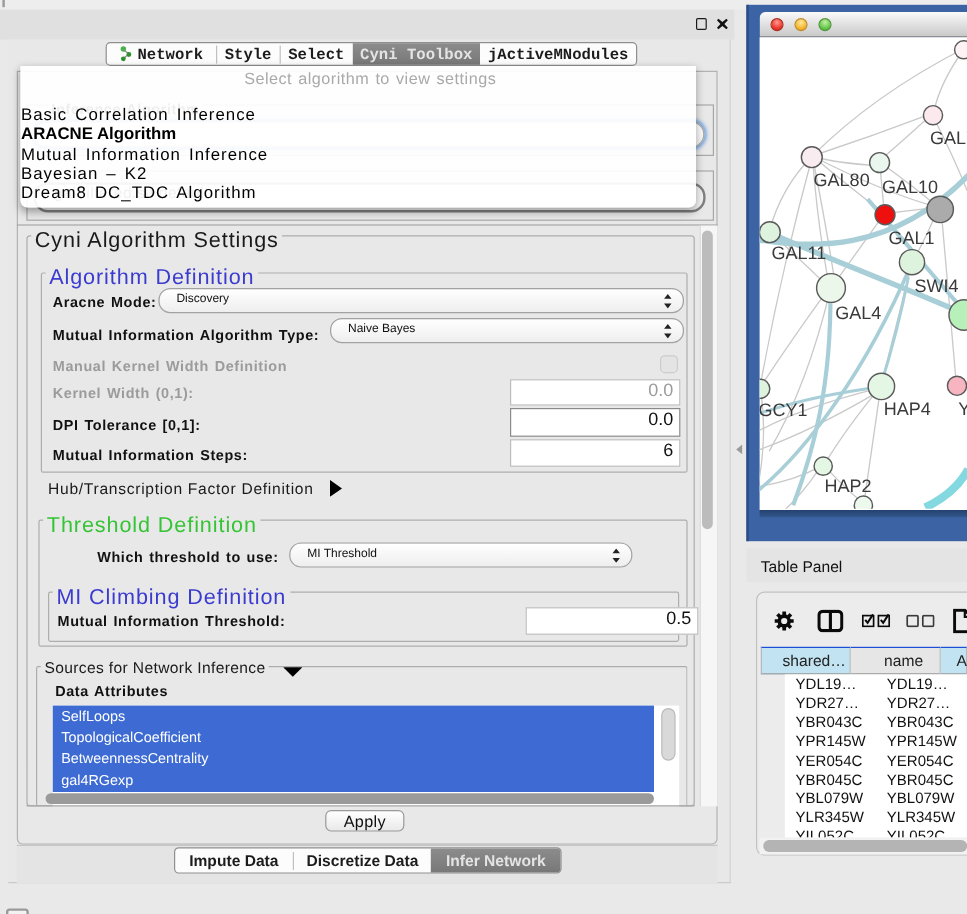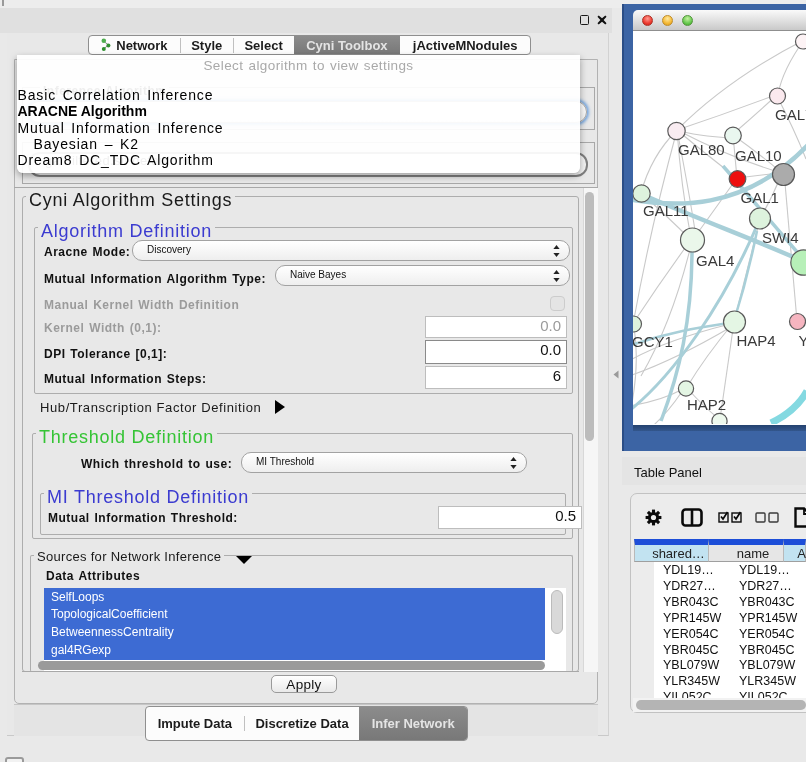--- a/index.html
+++ b/index.html
@@ -6,21 +6,21 @@
 html,body { width:806px; height:762px; overflow:hidden; background:#e9e9e9;
   font-family:"Liberation Sans", sans-serif; }
 .abs { position:absolute; }
 #stage { position:relative; width:806px; height:762px; }
 
 #cp-titlebar { left:0; top:8px; width:612px; height:25px; background:#e0e0e0; }
 #cp-title { left:10px; top:12px; font-size:13px; color:#111;margin-top:32px; }
 #cp-body { left:7px; top:33px; width:602px; height:703px; background:#e8e8e8; border-right:1px solid #d2d2d2; border-bottom:1px solid #c9c9c9; }
 
 #tabbar { left:88px; top:35px; width:443px; height:20px; background:#fcfcfc;
-  border:1px solid #8f8f8f; border-radius:4px; display:flex; align-items:center; }
+  border:1px solid #8f8f8f; border-radius:4px; display:flex; align-items:center;font-family:Liberation Mono, monospace; }
 .tab { font-size:13px; font-weight:bold; color:#1c1c1c; text-align:center;
   height:100%; display:flex; align-items:center; justify-content:center; }
 .tabsep { width:1px; height:15px; background:#c0c0c0; }
 #tab-cyni { background:linear-gradient(#8c8c8c,#787878); color:#e4e4e4; }
 
 #content { left:14px; top:59px; width:584px; height:645px; background:#e8e8e8;
   border:1px solid #b2b2b2; border-radius:0 0 5px 5px; }
 
 .ghostbox { border:1px solid #a8a8a8; background:#e8e8e8; }
 .combo { background:linear-gradient(#ffffff,#f2f2f2); border:1px solid #a8a8a8; border-radius:11px; }
@@ -31,36 +31,36 @@
 .lbl-dis { color:#9b9b9b; }
 .field { position:absolute; background:#fff; border:1px solid #bdbdbd; font-size:15px; text-align:right; padding-right:5px; color:#111; }
 .acombo { position:absolute; background:linear-gradient(#ffffff,#eeeeee); border:1px solid #a2a2a2; border-radius:10px; font-size:10px; color:#111; }
 .acombo .txt { position:absolute; left:14px; top:3px; }
 .updn { position:absolute; right:9px; top:4px; width:7px; height:12px; }
 
 #popup { left:17px; top:55px; width:563px; height:118px; background:rgba(255,255,255,0.93);
   border-radius:0 0 6px 6px; box-shadow:0 3px 7px rgba(0,0,0,0.35); z-index:50; }
 .pitem { position:absolute; left:0.5px; font-size:14px; color:#000; white-space:nowrap; letter-spacing:0.85px; word-spacing:2px; }
 
-#btabs { left:145px; top:706px; width:323px; height:35px; background:#fcfcfc;
+#btabs { left:145px; top:706px; width:323px; height:22px; background:#fcfcfc;
   border:1px solid #8f8f8f; border-radius:4px; display:flex; align-items:center; z-index:20;}
 
 #bluepanel { left:622px; top:4px; width:184px; height:447px; background:#3c64a4; border-left:2px solid #2b4d85;}
 #netwin { left:633px; top:10px; width:173px; height:415px; }
 #nettitle { left:0; top:0; width:173px; height:21px; border-radius:5px 0 0 0;
   background:linear-gradient(#fafafa,#c9c9c9); border-bottom:1px solid #8f8f8f; }
 .tl { position:absolute; top:4.5px; width:11px; height:11px; border-radius:50%; }
 #netcontent { left:0; top:21px; width:173px; height:394px; background:#fff; }
 #netshadow { left:0; top:415px; width:173px; height:6px; background:linear-gradient(#24426f,#33568c); }
 
 #tp-titlebar { left:622px; top:457px; width:184px; height:28px; background:#e4e4e4; }
 #tp-box { left:630px; top:493px; width:200px; height:220px; background:#ececec;
   border:1px solid #c2c2c2; border-radius:7px; }
 .hcell { position:absolute; top:539px; height:23px; font-size:13px; color:#222; padding-left:14px;
-  display:flex; align-items:center; justify-content:center; border-right:1px solid #b9b9b9; border-top:6px solid #1d4ed8; border-bottom:1px solid #9f9f9f;}
+  display:flex; align-items:center; justify-content:center; border-right:1px solid #b9b9b9; border-top:1px solid #1d4ed8; border-bottom:1px solid #9f9f9f;}
 .trow { position:absolute; font-size:12.5px; color:#111; white-space:nowrap; }
 </style>
 </head>
 <body>
 <div id="stage">
   <div class="abs" style="left:0;top:0;width:806px;height:8px;background:#ededed"></div>
   <div class="abs" style="left:2px;top:0;width:2px;height:6px;background:#9a9a9a"></div>
   <div class="abs" id="cp-titlebar"></div>
   <div class="abs" id="cp-title">Control Panel</div>
   <div class="abs" style="left:579.5px;top:15px;width:9.5px;height:9.5px;border:1.8px solid #1a1a1a;border-radius:1.5px"></div>
@@ -145,21 +145,21 @@
   <div class="lbl" style="left:81px;top:457px;">Which threshold to use:</div>
   <div class="acombo" style="left:241px;top:452px;width:286px;height:21px;">
       <span class="txt">MI Threshold</span>
     <svg class="updn" viewBox="0 0 7 12">
         <path d="M3.5 0 L6.6 4 L0.4 4 Z" fill="#222"></path>
         <path d="M3.5 12 L0.4 8 L6.6 8 Z" fill="#222"></path>
       </svg>
     </div>
 
   <div class="abs group" style="left:40px;top:493px;width:526px;height:42px;"></div>
-  <div class="grouplabel" style="left:44px;top:487px;color:#3b3bd0;">MI Threshold Definition</div>
+  <div class="grouplabel" style="left:44px;top:487px;color:#3b3bd0;">MI Climbing Definition</div>
   <div class="lbl" style="left:48px;top:511px;">Mutual Information Threshold:</div>
   <div class="field" style="left:438px;top:506px;width:144px;height:23px;">0.5</div>
 
   <div class="abs group" style="left:30px;top:555px;width:543px;height:117px;border-bottom:none;"></div>
   <div class="grouplabel" style="left:34px;top:549px;font-size:13px;letter-spacing:0.3px;">Sources for Network Inference</div>
   <svg class="abs" style="left:236px;top:555px" width="16" height="10" viewBox="0 0 16 10">
       <path d="M0 1 L16 1 L8 9 Z" fill="#000"></path>
     </svg>
 
   <div class="lbl" style="left:46px;top:569px;">Data Attributes</div>
@@ -179,21 +179,21 @@
     <div class="tabsep"></div>
     <div class="tab" style="width:115px">Discretize Data</div>
     <div class="tab" style="width:108px;background:linear-gradient(#8c8c8c,#787878);color:#e4e4e4;border-radius:0 3px 3px 0;">Infer Network</div>
   </div>
 
   <div class="abs" id="popup">
     <div class="pitem" style="left:10px;width:100%;text-align:center;color:#a9a9a9;top:3px;font-size:13.5px;letter-spacing:0.4px;word-spacing:1px;">Select algorithm to view settings</div>
     <div class="pitem" style="top:32px;">Basic Correlation Inference</div>
     <div class="pitem" style="top:48px;font-weight:bold;letter-spacing:0;word-spacing:0;">ARACNE Algorithm</div>
     <div class="pitem" style="top:65px;">Mutual Information Inference</div>
-    <div class="pitem" style="top:81px;margin-left:16px;">Bayesian – K2</div>
+    <div class="pitem" style="top:81px;">Bayesian – K2</div>
     <div class="pitem" style="top:97px;">Dream8 DC_TDC Algorithm</div>
   </div>
 
   <svg class="abs" style="left:613px;top:370px" width="6" height="9" viewBox="0 0 6 9">
       <path d="M5.5 0.5 L0.5 4.5 L5.5 8.5 Z" fill="#9a9a9a"></path>
     </svg>
 
   <div class="abs" id="bluepanel"></div>
   <div class="abs" id="netwin">
     <div class="abs" id="nettitle"></div>

